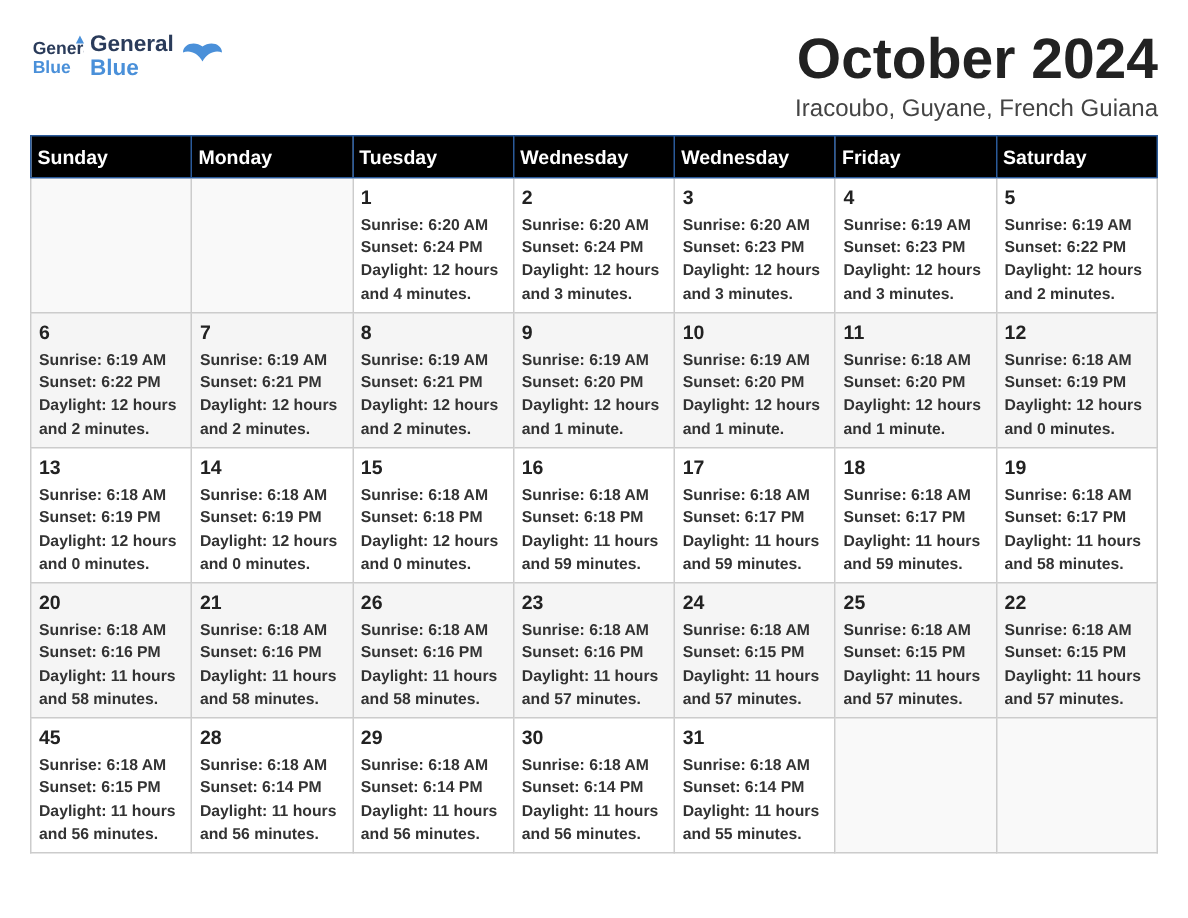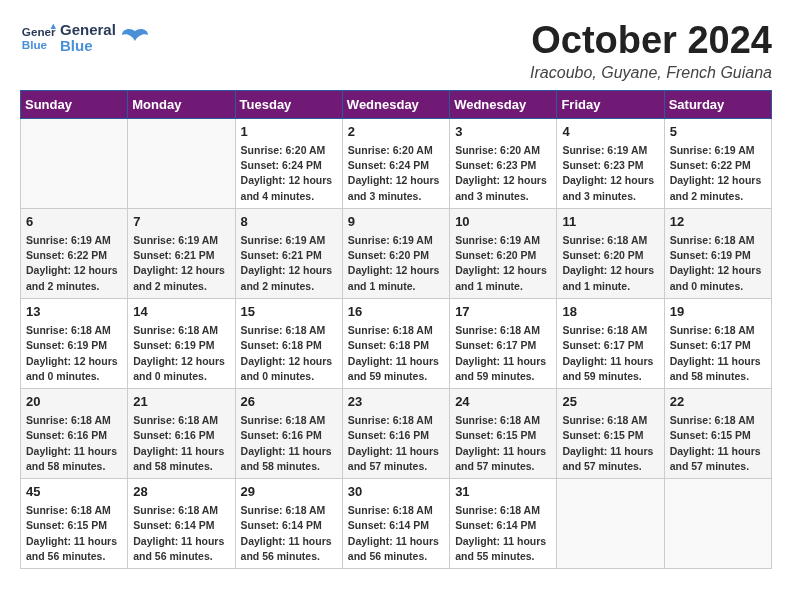--- a/index.html
+++ b/index.html
@@ -31,30 +31,29 @@
     .main-title {
       font-size: 38px;
       font-weight: bold;
       color: #222;
       line-height: 1.1;
     }
     .subtitle {
       font-size: 16px;
       color: #444;
       margin-top: 2px;
-      font-style: italic;
     }
     .calendar {
       width: 100%;
       border-collapse: collapse;
       margin-top: 8px;
       font-size: 11px;
     }
     .calendar thead tr th {
-      background: #701a75;
+      background: #000000;
       color: #fff;
       padding: 6px 4px;
       text-align: left;
       font-size: 13px;
       font-weight: bold;
       border: 1px solid #2a5a9a;
     }
     .calendar tbody tr td {
       border: 1px solid #ccc;
       vertical-align: top;

